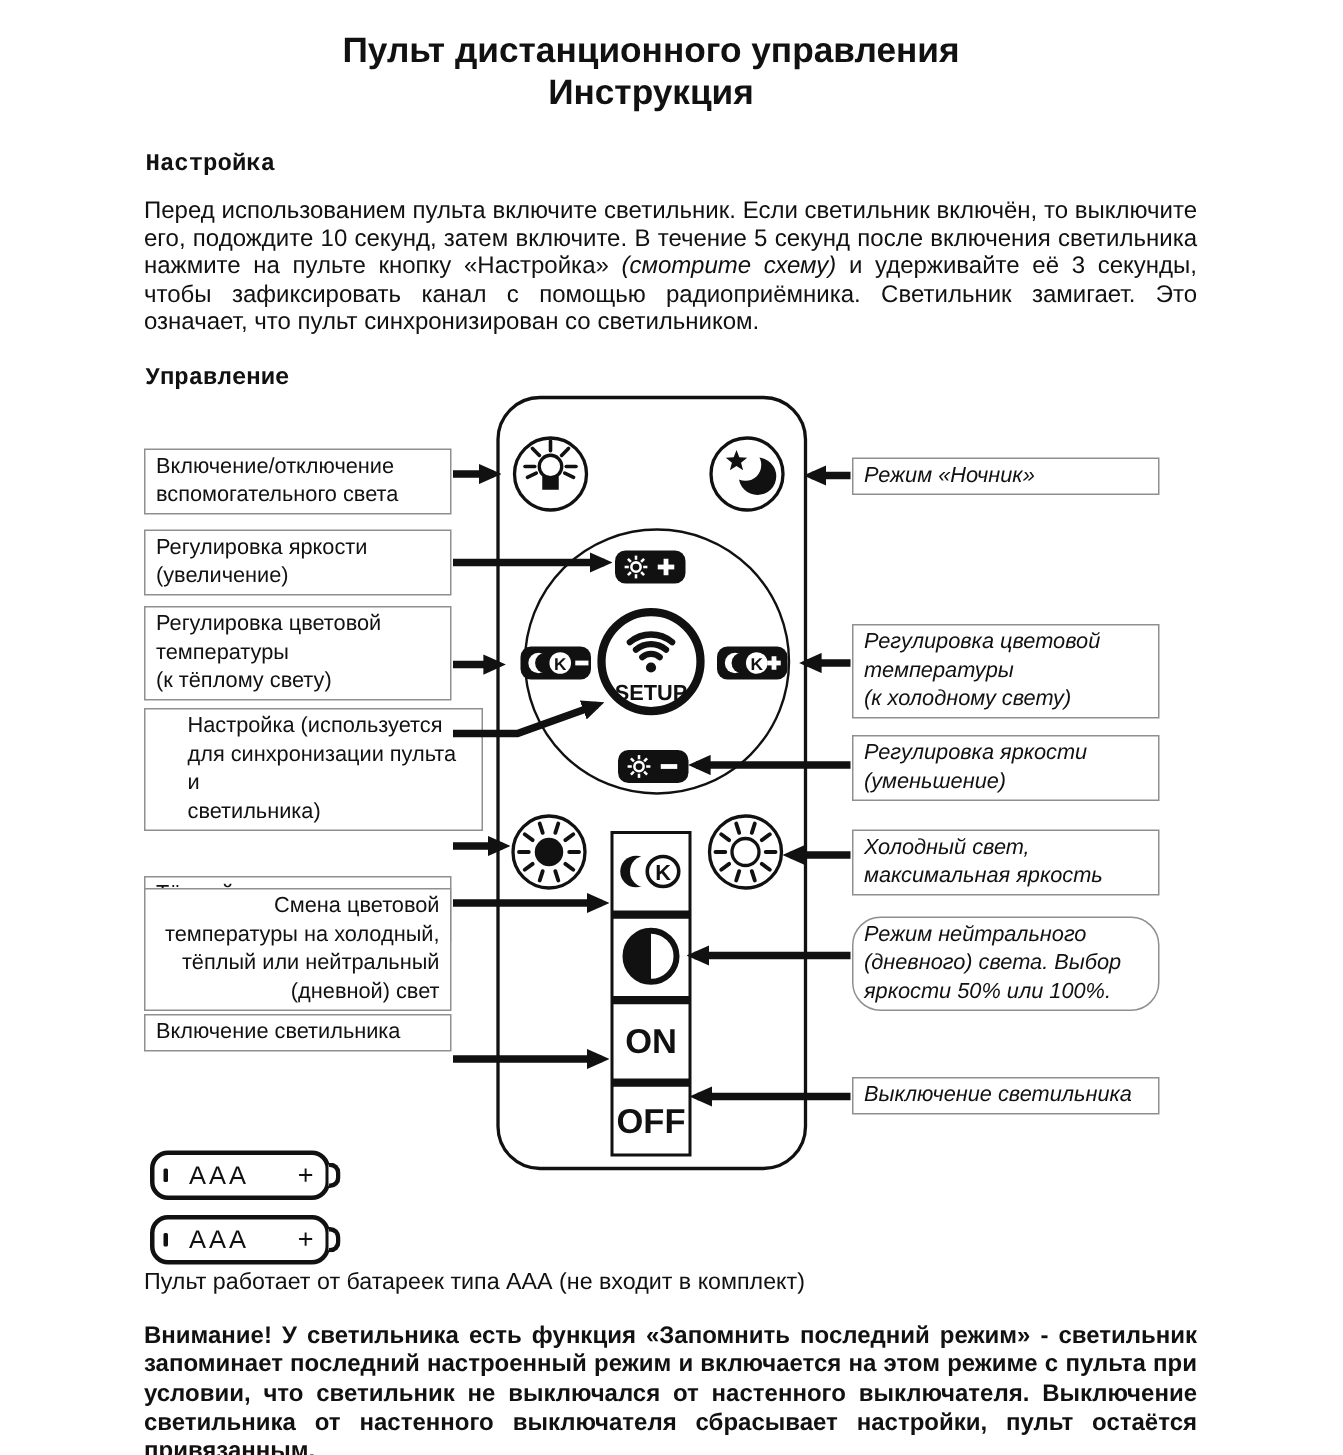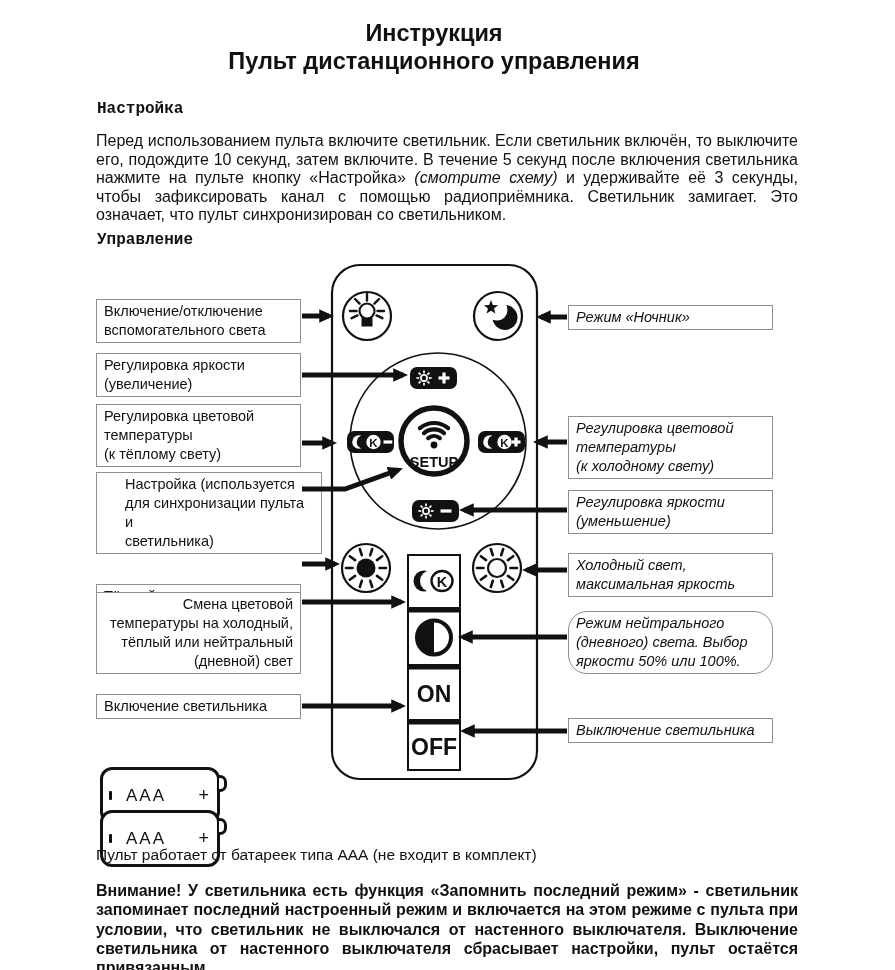--- a/index.html
+++ b/index.html
@@ -7,60 +7,60 @@
        font-family:"Liberation Sans",sans-serif;color:#111;}
   .abs{position:absolute;}
   .title{left:0;top:19px;width:868px;text-align:center;font-weight:bold;
          font-size:23.5px;line-height:28px;}
   .heading{left:97px;font-weight:bold;font-size:16px;font-family:Liberation Mono, monospace;}
   .para{left:96px;width:702px;font-size:16px;line-height:18.6px;text-align:justify;}
   .warn{font-weight:bold;line-height:19.3px;}
   .box{width:189px;border:1px solid #8f8f8f;background:#fff;padding:2px 7px;
        font-size:14.5px;line-height:19px;white-space:pre-line;}
   .lcol{left:96px;} .rcol{left:568px;font-style:italic;}
-  .battery{left:100px;width:102px;height:21px;padding:15px 6px;border:3px solid #111;
+  .battery{left:100px;width:102px;height:21px;padding:3px 6px;border:3px solid #111;
            border-radius:12px;background:#fff;display:flex;align-items:center;}
   .battery .tick{width:3px;height:9px;background:#111;border-radius:1px;}
   .battery .aaa{font-size:17px;letter-spacing:2px;margin-left:14px;}
   .battery .plus{margin-left:auto;font-size:18px;margin-right:2px;}
   .battery .nub{position:absolute;right:-10px;top:5px;width:5px;height:11px;
                 border:3px solid #111;border-left:none;border-radius:0 7px 7px 0;background:#fff;}
   svg text{font-family:"Liberation Sans",sans-serif;}
 </style>
 </head>
 <body>
 
 <div class="abs title">
+  <div>Пульт дистанционного управления</div>
   <div>Инструкция</div>
-  <div>Пульт дистанционного управления</div>
 </div>
 
 <div class="abs heading" style="top:100px;">Настройка</div>
 
 <p class="abs para" style="top:132px;margin:0;"><span>Перед использованием пульта включите светильник. Если светильник включён, то выключите его, подождите 10 секунд, затем включите. В течение 5 секунд после включения светильника нажмите на пульте кнопку «Настройка» </span><i>(смотрите схему)</i><span> и удерживайте её 3 секунды, чтобы зафиксировать канал с помощью радиоприёмника. Светильник замигает. Это означает, что пульт синхронизирован со светильником.</span></p>
 
-<div class="abs heading" style="top:231px;">Управление</div>
+<div class="abs heading" style="top:243px;">Управление</div>
 
 <div class="abs box lcol" style="top:299px;">Включение/отключение
 вспомогательного света</div>
 <div class="abs box lcol" style="top:353px;">Регулировка яркости
 (увеличение)</div>
 <div class="abs box lcol" style="top:404px;">Регулировка цветовой
 температуры
 (к тёплому свету)</div>
 <div class="abs box lcol" style="top:472px;padding-left:28px;">Настройка (используется
 для синхронизации пульта и
 светильника)</div>
 <div class="abs box lcol" style="top:560px;margin-top:24px;">Тёплый свет,
 максимальная яркость</div>
 <div class="abs box lcol" style="top:592px;text-align:right;">Смена цветовой
 температуры на холодный,
 тёплый или нейтральный
 (дневной) свет</div>
-<div class="abs box lcol" style="top:694px;">Включение светильника</div>
+<div class="abs box lcol" style="top:676px;">Включение светильника</div>
 
 <div class="abs box rcol" style="top:305px;">Режим «Ночник»</div>
 <div class="abs box rcol" style="top:416px;">Регулировка цветовой
 температуры
 (к холодному свету)</div>
 <div class="abs box rcol" style="top:490px;">Регулировка яркости
 (уменьшение)</div>
 <div class="abs box rcol" style="top:553px;">Холодный свет,
 максимальная яркость</div>
 <div class="abs box rcol" style="top:611px;border-radius:19px;">Режим нейтрального

